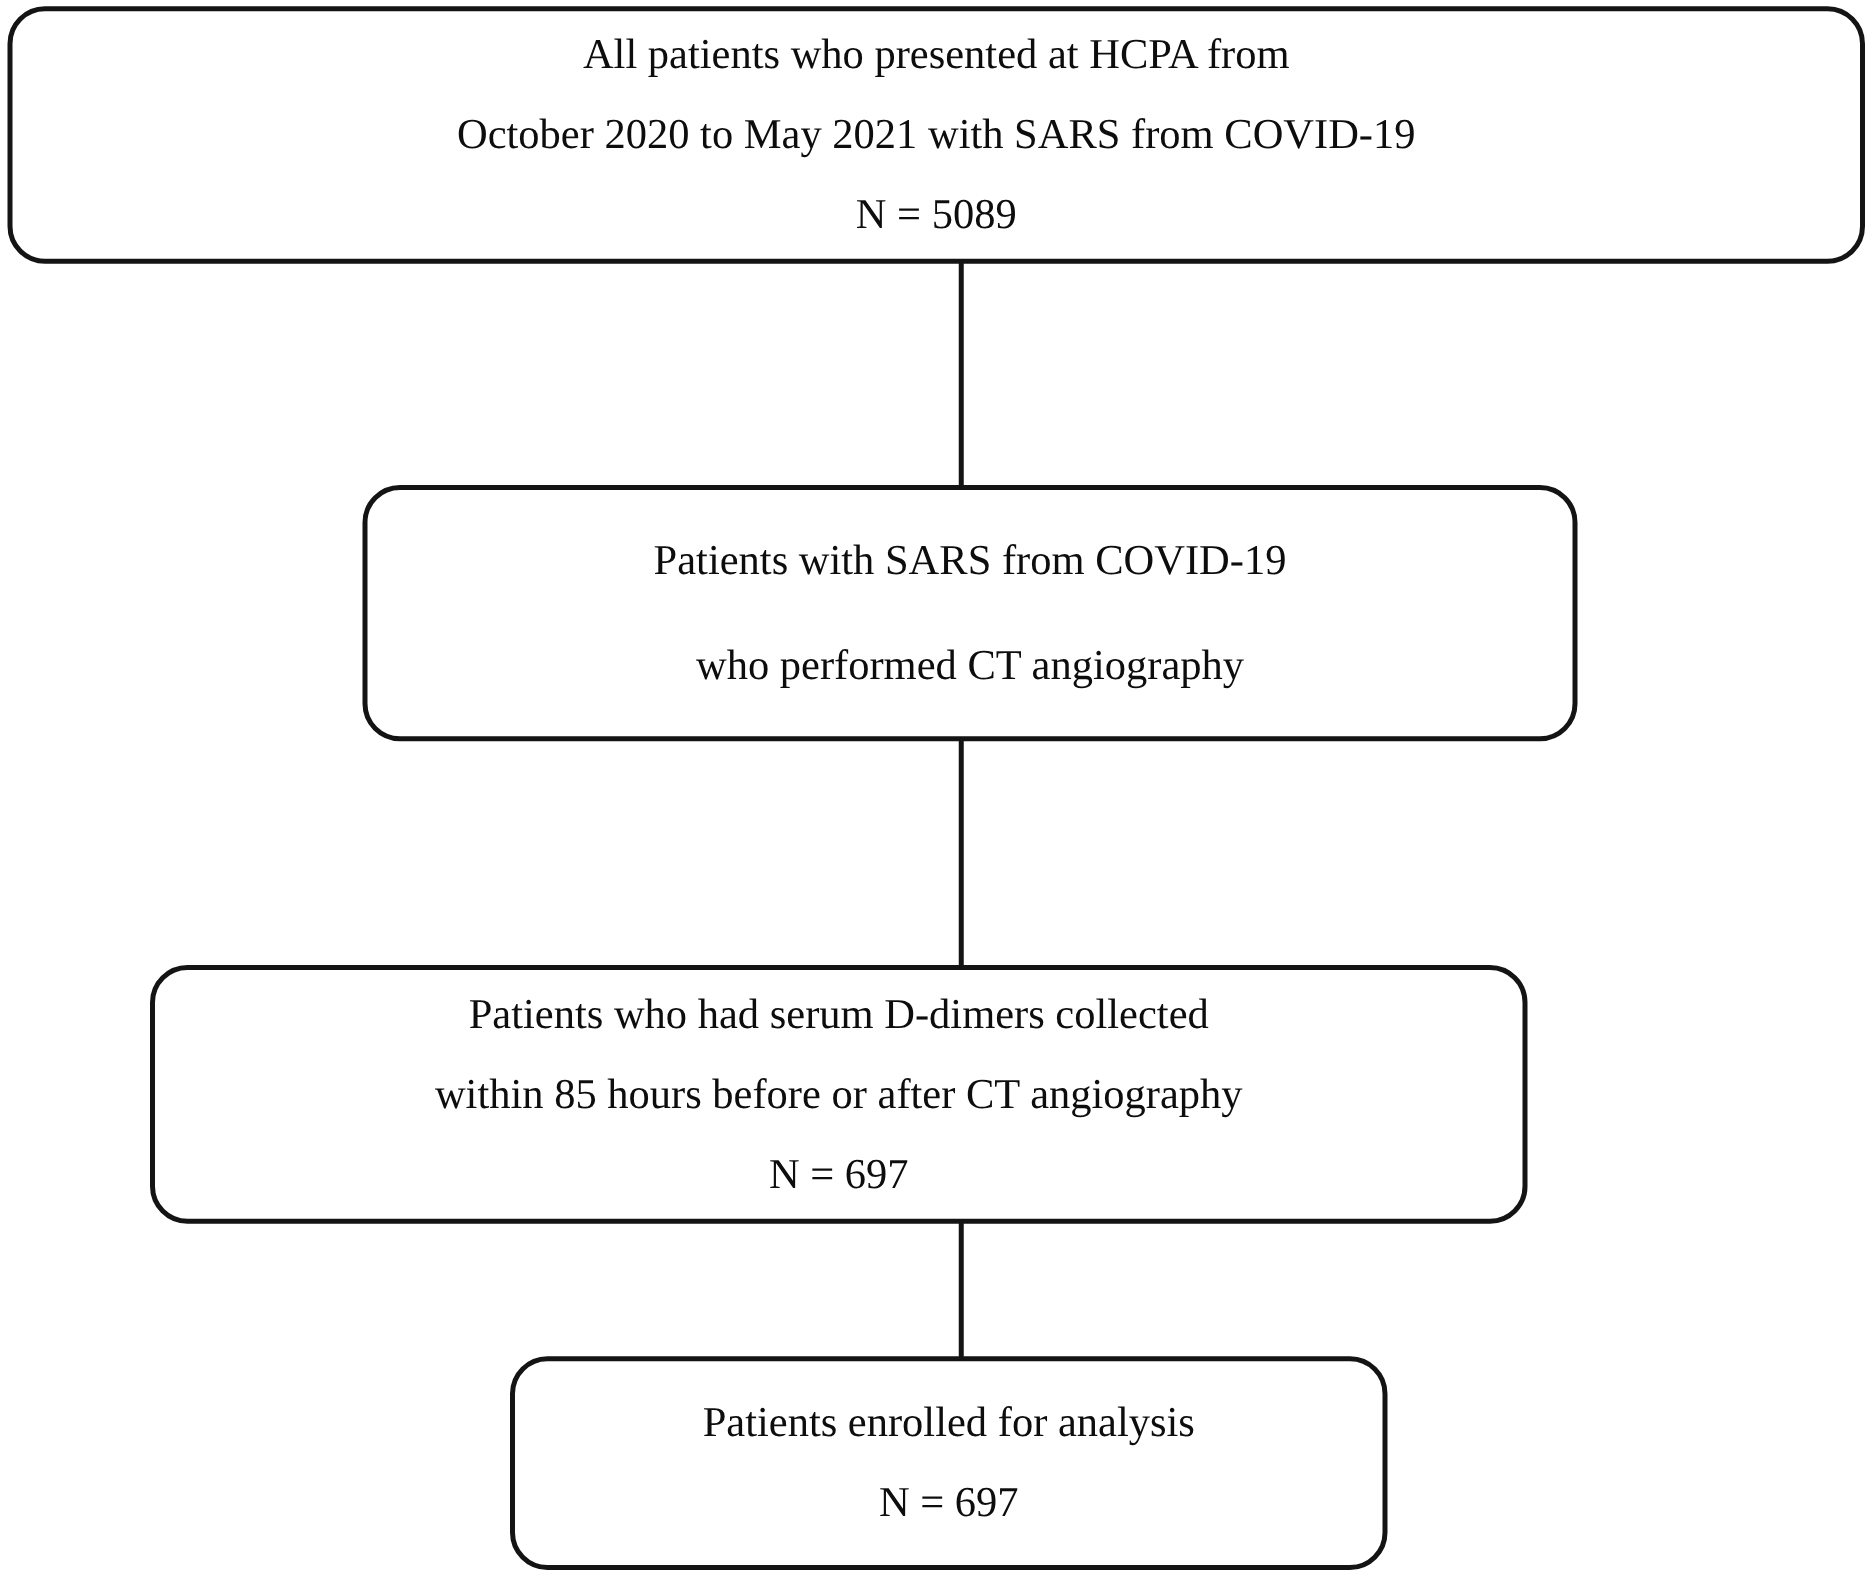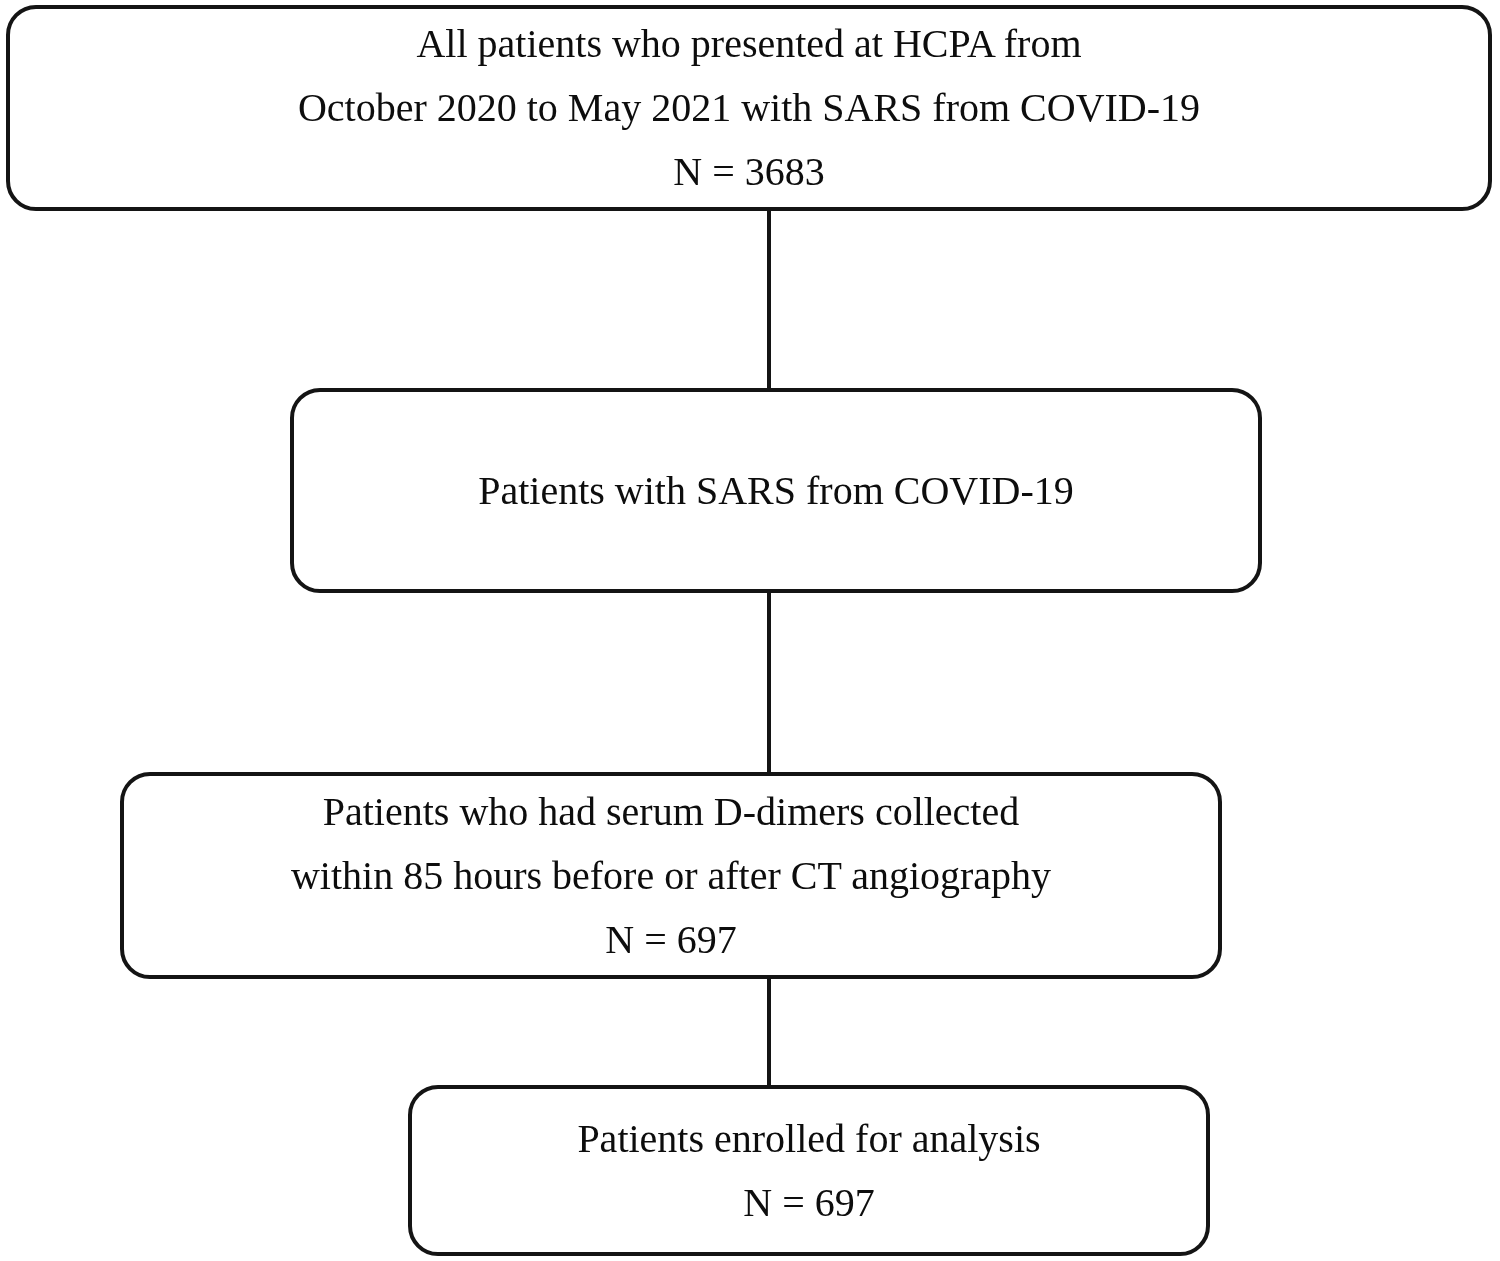--- a/index.html
+++ b/index.html
@@ -20,55 +20,56 @@
     position: absolute;
     box-sizing: border-box;
     border: 4px solid #141414;
     border-radius: 30px;
     background: #ffffff;
     display: flex;
     flex-direction: column;
     justify-content: center;
     align-items: center;
     text-align: center;
-    font-size: 40px;
+    font-size: 34px;
     line-height: 64px;
   }
   .flow-box .line {
     white-space: nowrap;
   }
   .connector {
     position: absolute;
     width: 4px;
     background: #141414;
   }
   
   #box-1 { left: 6px;   top: 5px;    width: 1486px; height: 206px; }
   #box-2 { left: 290px; top: 388px;  width: 972px;  height: 205px; gap: 20px; }
   #box-3 { left: 120px; top: 772px;  width: 1102px; height: 207px; }
-  #box-4 { left: 408px; top: 1085px; width: 802px;  height: 171px; }
+  #box-4 { left: 408px; top: 1085px; width: 702px;  height: 171px; }
   #connector-1 { left: 767px; top: 209px; height: 181px; }
   #connector-2 { left: 767px; top: 591px; height: 183px; }
   #connector-3 { left: 767px; top: 977px; height: 110px; }
 </style>
 </head>
 <body>
 
 <div id="canvas">
 
   <div class="flow-box" id="box-1">
     <div class="line">All patients who presented at HCPA from</div>
     <div class="line">October 2020 to May 2021 with SARS from COVID-19</div>
-    <div class="line">N = 3683</div>
+    <div class="line">N = 5089</div>
   </div>
 
   <div class="connector" id="connector-1"></div>
 
   <div class="flow-box" id="box-2">
     <div class="line">Patients with SARS from COVID-19</div>
+    <div class="line">who performed CT angiography</div>
   </div>
 
   <div class="connector" id="connector-2"></div>
 
   <div class="flow-box" id="box-3">
     <div class="line">Patients who had serum D-dimers collected</div>
     <div class="line">within 85 hours before or after CT angiography</div>
     <div class="line">N = 697</div>
   </div>
 

